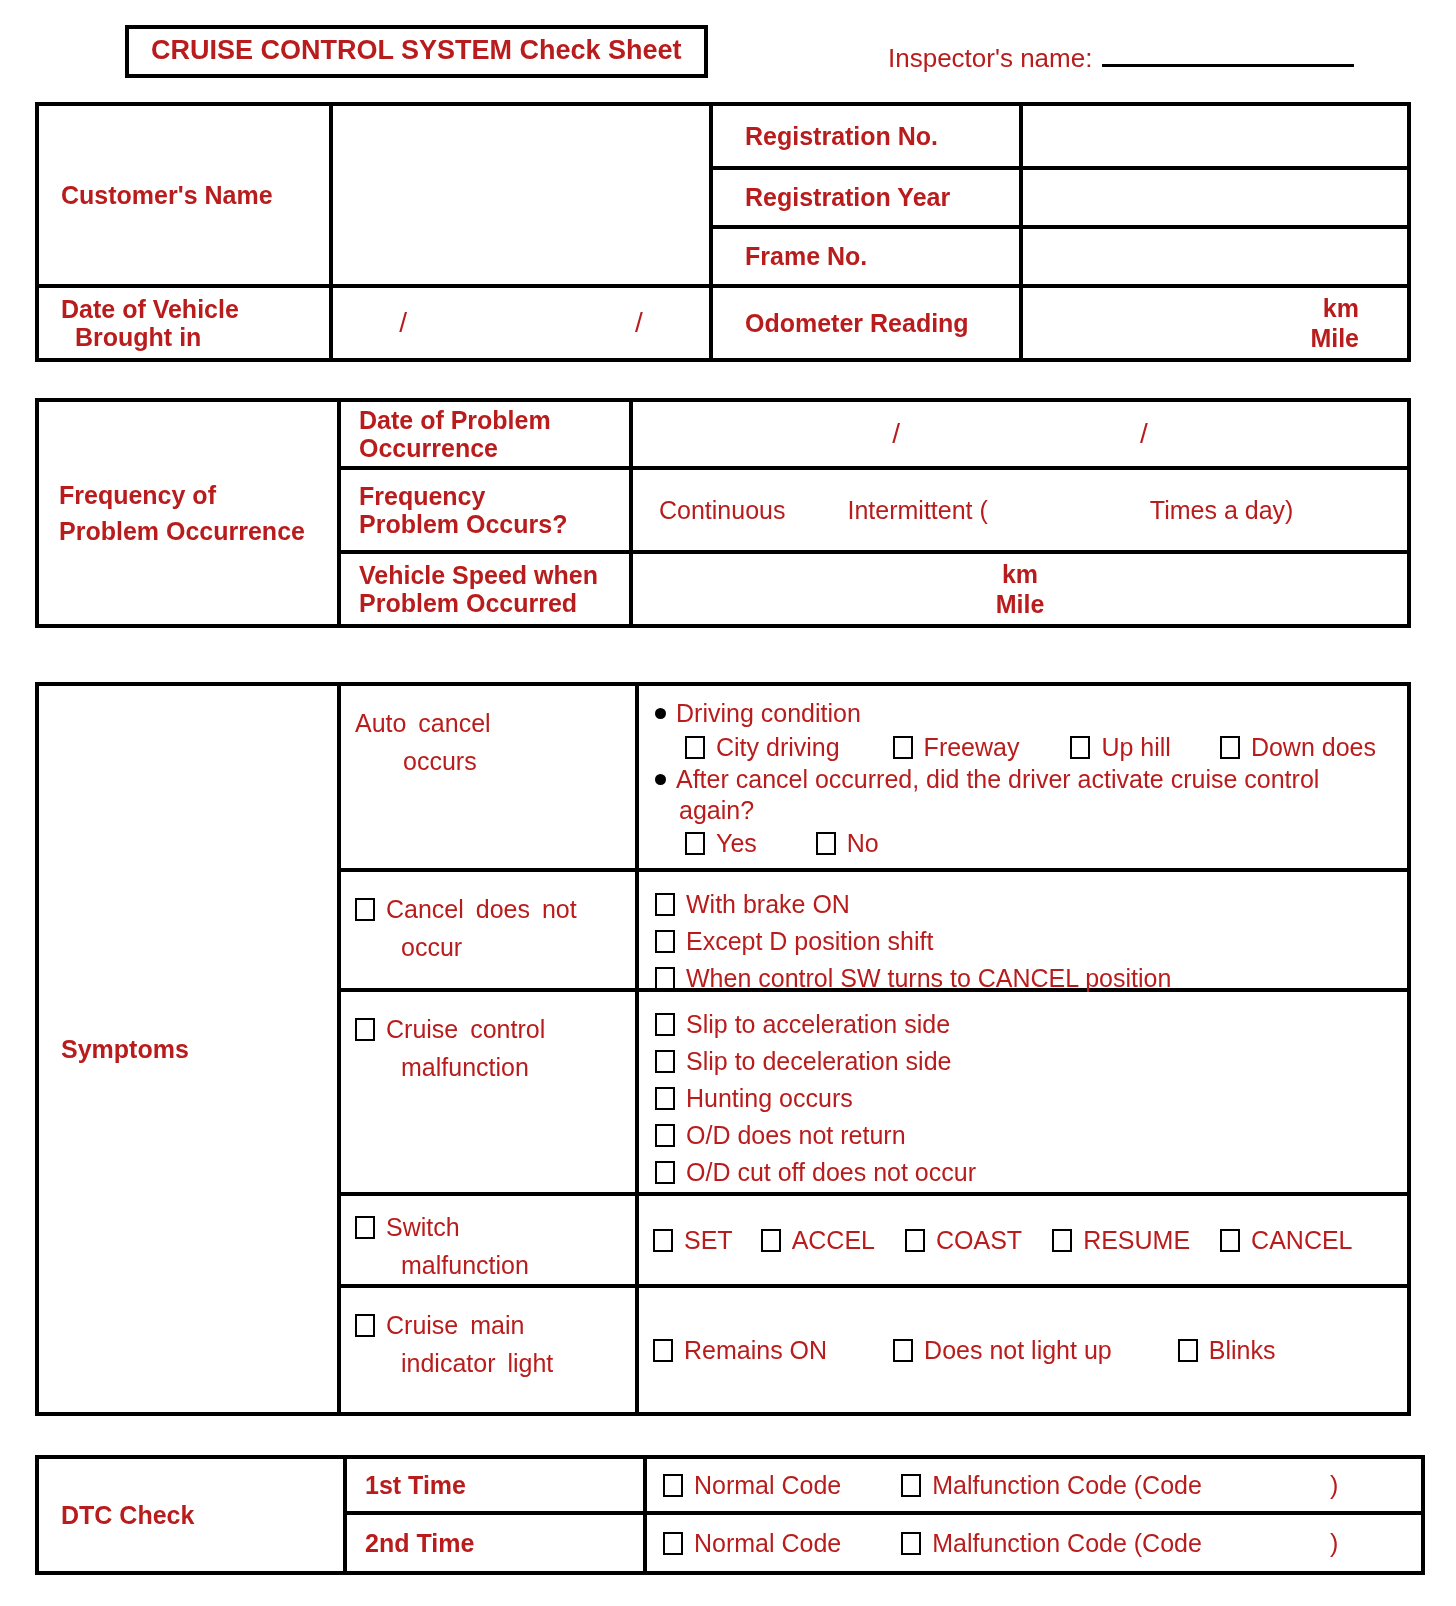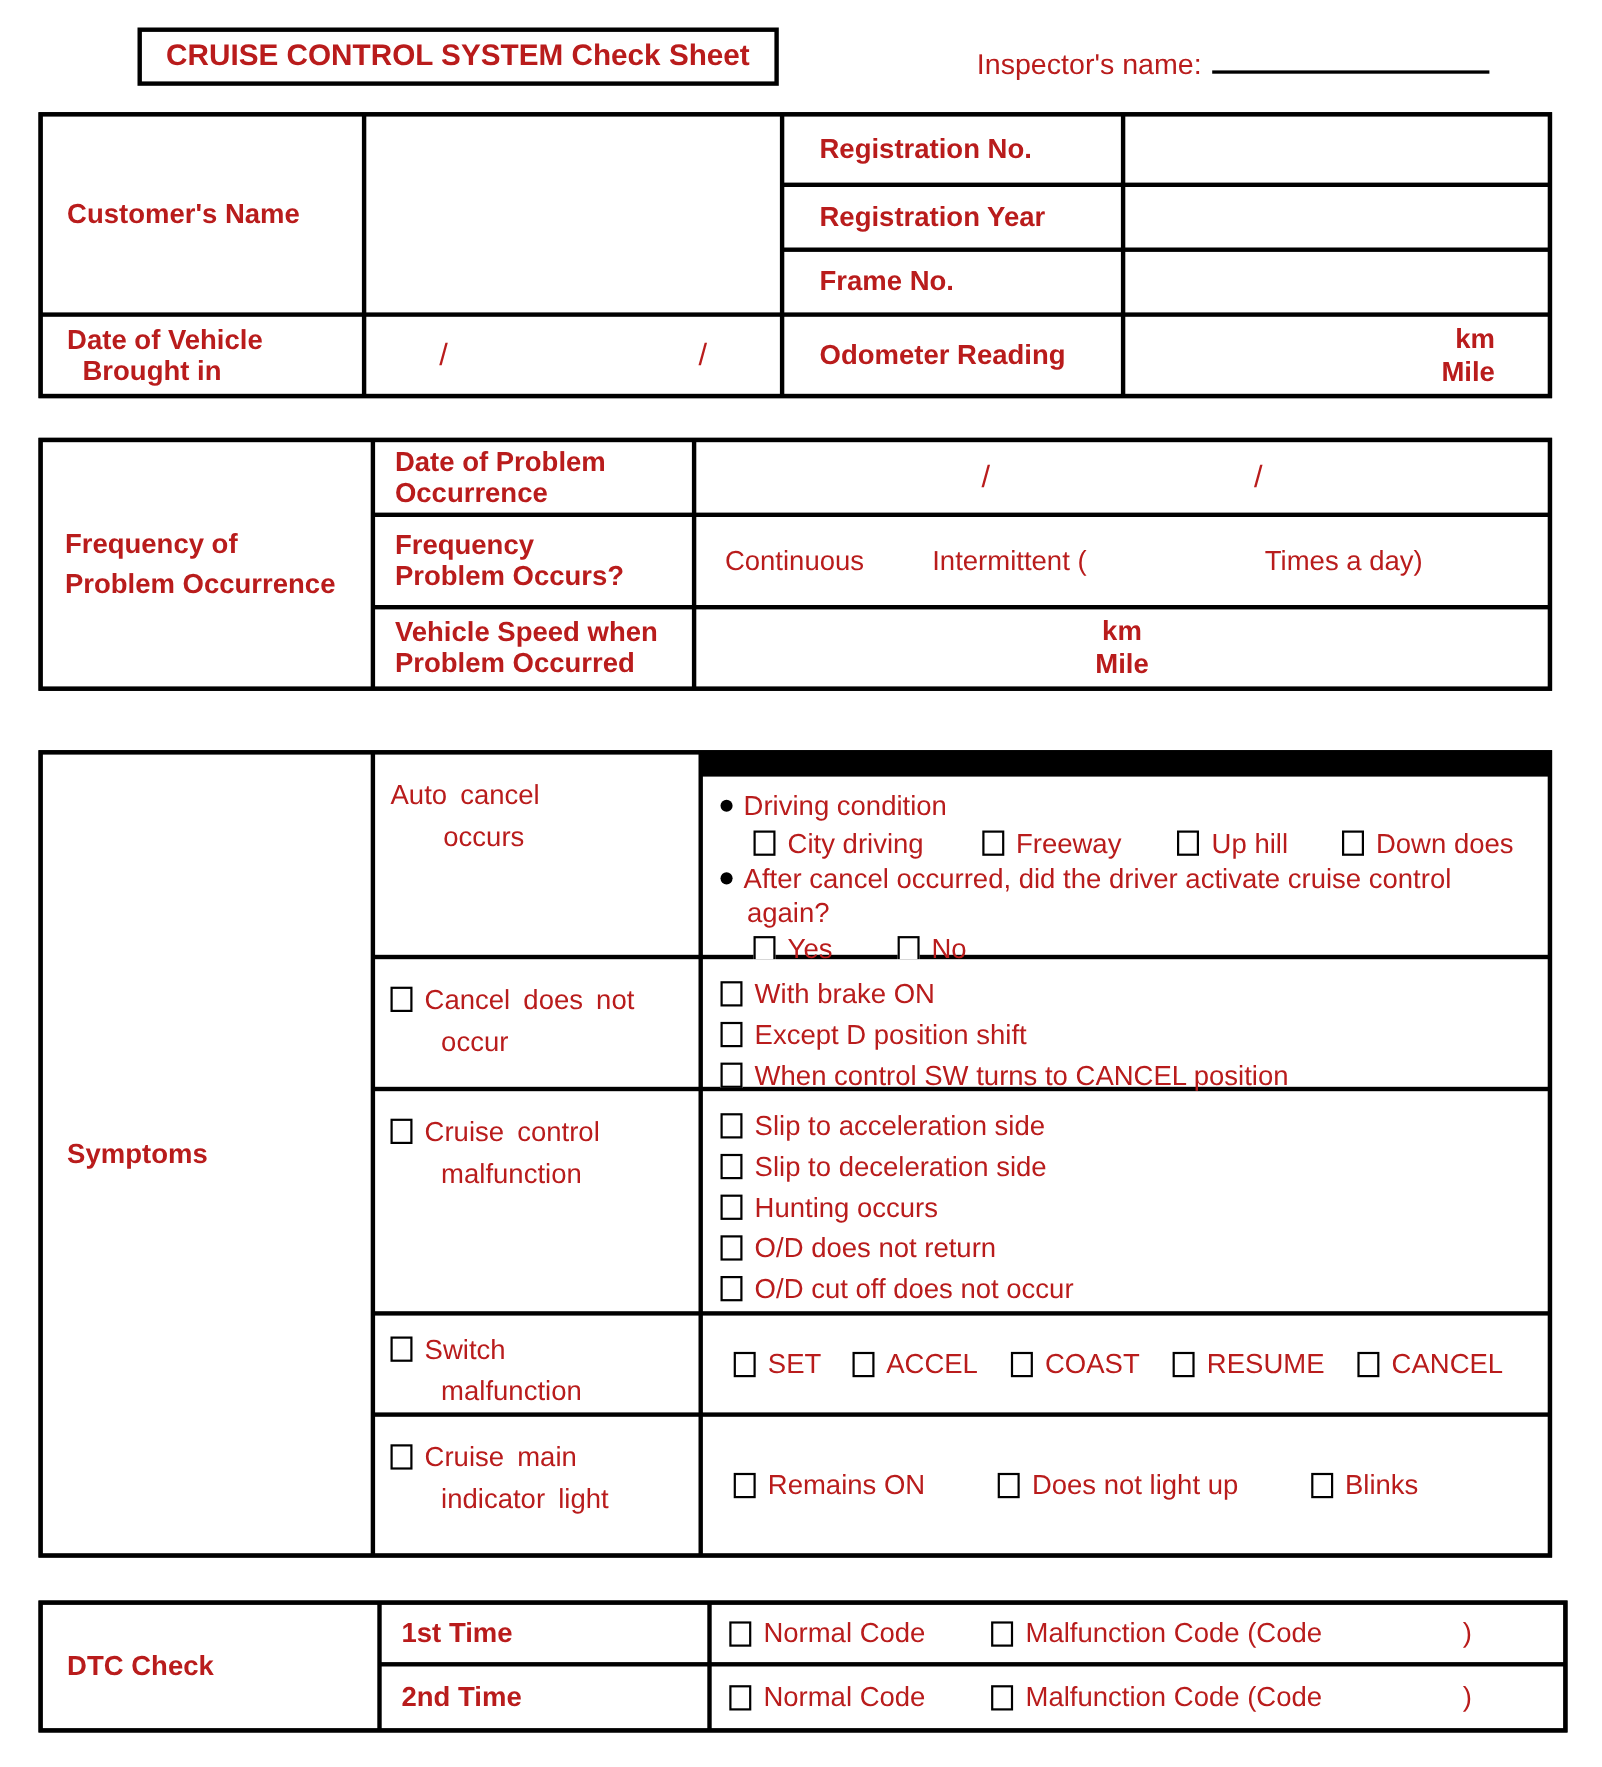--- a/index.html
+++ b/index.html
@@ -52,24 +52,24 @@
          margin-right:10px; vertical-align:3px; }
 
   
   .symlab { padding:18px 0 0 14px; line-height:38px; word-spacing:5px; }
   .symlab .l2 { margin-left:46px; }
   .symlab.nocb .l1 { }
   .symlab.nocb .l2 { margin-left:48px; }
 
   .optlist { padding:14px 0 0 16px; }
   .optlist .line { line-height:37px; white-space:nowrap; }
-  .auto-opts { padding:10px 0 0 16px; line-height:34px;margin-top:20px; }
+  .auto-opts { padding:10px 0 0 16px; line-height:34px; }
   .auto-opts .ind { margin-left:30px; white-space:nowrap; }
   .auto-opts .tight { line-height:31px; }
-  .hopts { display:flex; align-items:center; padding-left:28px; white-space:nowrap; }
+  .hopts { display:flex; align-items:center; padding-left:14px; white-space:nowrap; }
 
   .freq { display:flex; align-items:center; white-space:nowrap; }
   .dtc-opts { display:flex; align-items:center; padding-left:16px; white-space:nowrap; }
 </style>
 </head>
 <body>
 
 <div class="page">
 
   <div class="title-box">

